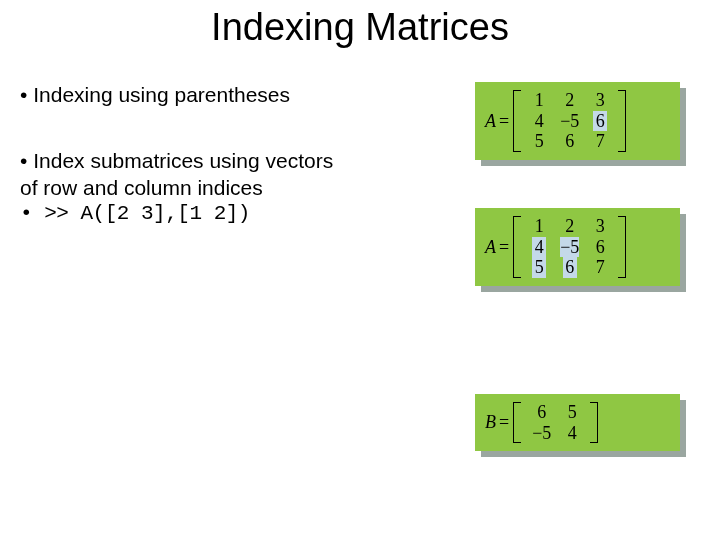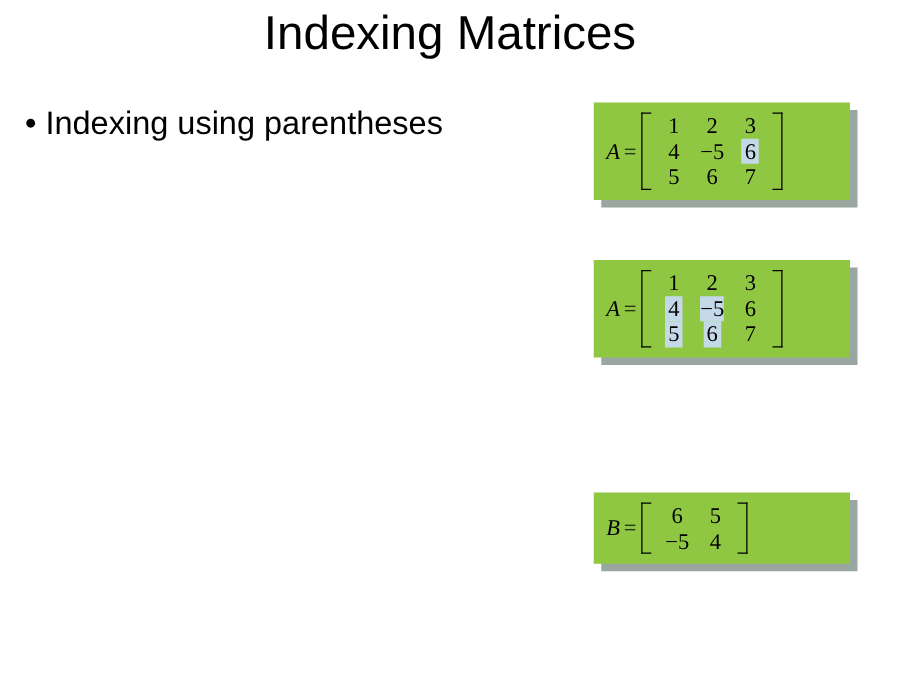--- a/index.html
+++ b/index.html
@@ -29,21 +29,21 @@
   .content {
     position: absolute;
     top: 82px;
     left: 20px;
     width: 680px;
   }
   .block {
     margin-bottom: 26px;
   }
   .line {
-    font-size: 26px;
+    font-size: 21px;
     color: #000;
     line-height: 1.25;
   }
   .code {
     font-family: "Lucida Console", "Courier New", monospace;
     letter-spacing: -0.5px;
     color: #000;
   }
   .matbox {
     position: absolute;
@@ -97,20 +97,25 @@
 <div class="slide">
 
   <div class="title">Indexing Matrices</div>
 
   <div class="content">
 
     <div class="block" style="margin-bottom:40px;">
       <div class="line">• Indexing using parentheses</div>
     </div>
 
+    <div class="block" style="margin-bottom:80px; margin-top:38px;">
+      <div class="line">• Index submatrices using vectors</div>
+      <div class="line">of row and column indices</div>
+      <div class="line code">• &gt;&gt; A([2 3],[1 2])</div>
+    </div>
 
 
   </div>
 
   <div class="matbox" style="top:82px; left:475px; width:185px;">
     <div class="mat">
       <span class="lhs">A</span>
       <span class="eq">=</span>
       <span class="bracket left"></span>
       <table class="matrix">

